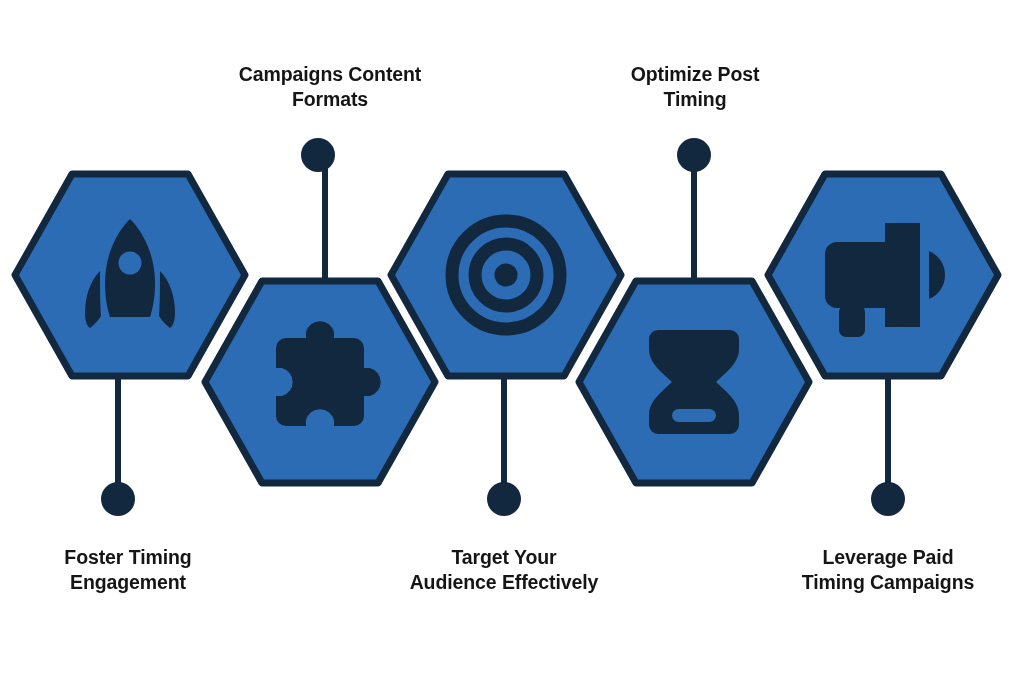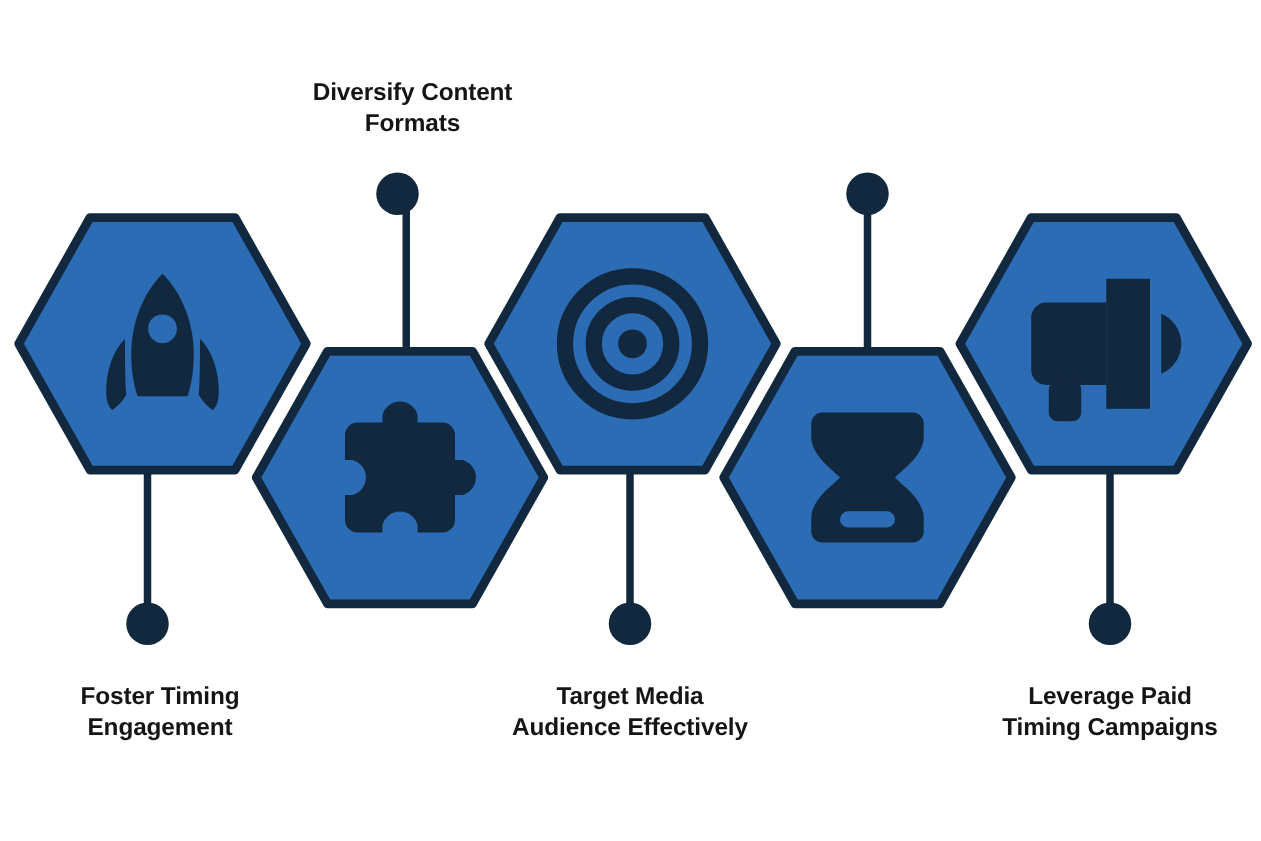--- a/index.html
+++ b/index.html
@@ -118,23 +118,25 @@
       <polygon points="883,174 941,174 998,275 941,376 825,376 768,275 825,174" fill="#2B6CB5" stroke="#12283F" stroke-width="7" stroke-linejoin="round"></polygon>
       <g transform="translate(877,275)">
         <use href="#ic-megaphone"></use>
       </g>
     </g>
   </svg>
 
   <div class="label" style="left:18px;top:545px;width:220px;">Foster Timing
 Engagement</div>
 
-  <div class="label" style="left:220px;top:62px;width:220px;">Diversify Content
+  <div class="label" style="left:220px;top:62px;width:220px;">Campaigns Content
 Formats</div>
 
-  <div class="label" style="left:394px;top:545px;width:220px;">Target Media
+  <div class="label" style="left:394px;top:545px;width:220px;">Target Your
 Audience Effectively</div>
 
+  <div class="label" style="left:585px;top:62px;width:220px;">Optimize Post
+Timing</div>
 
   <div class="label" style="left:778px;top:545px;width:220px;">Leverage Paid
 Timing Campaigns</div>
 
 </div>
 
 </body></html>

